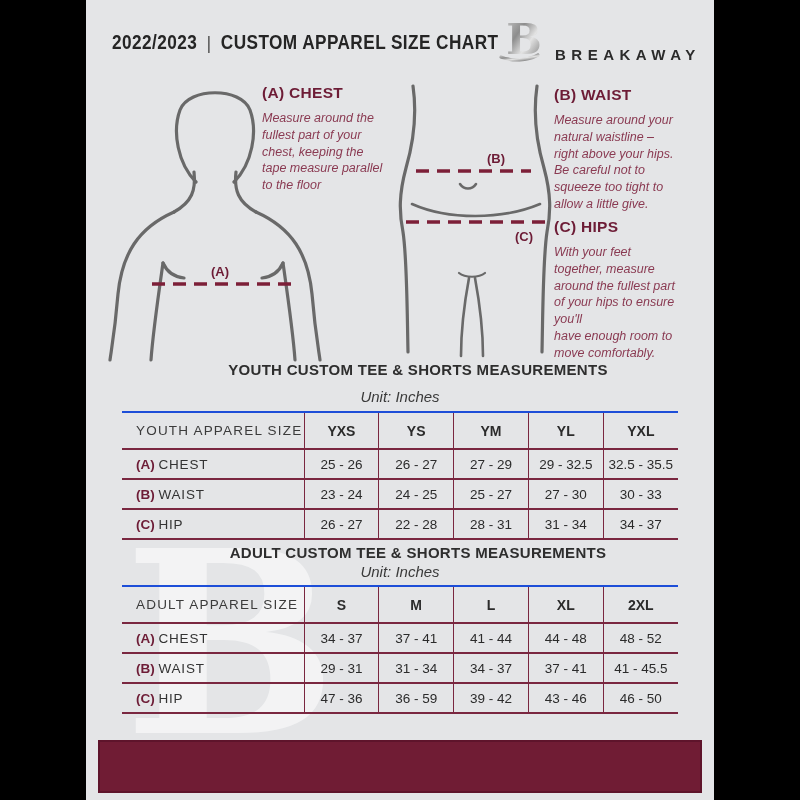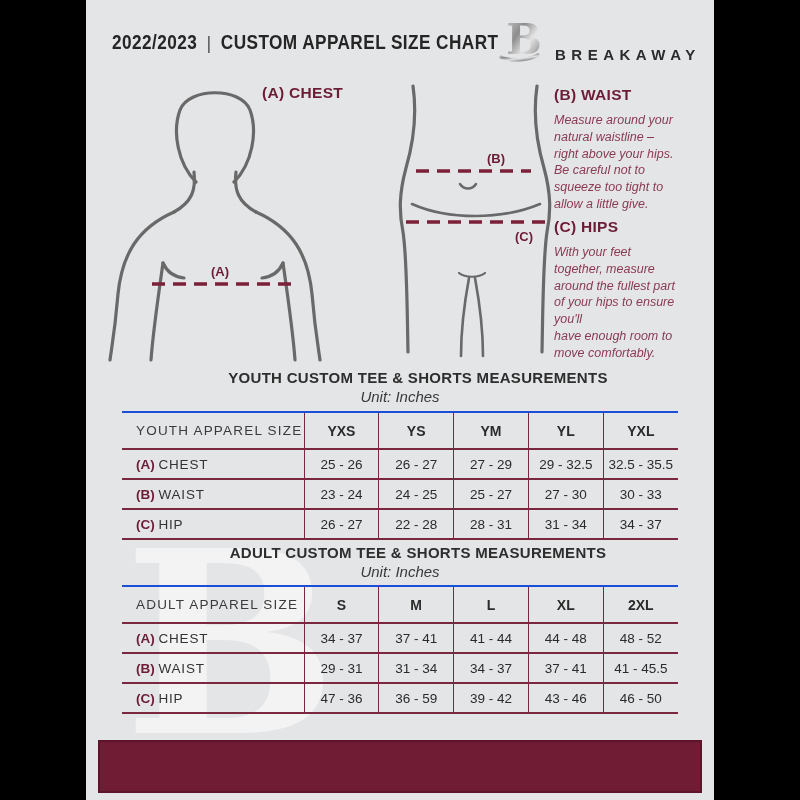--- a/index.html
+++ b/index.html
@@ -32,21 +32,21 @@
   .guide-c { left:468px; top:218px; width:158px; }
   .guide-heading { font-size:15.5px; font-weight:bold; color:#6d1c36; letter-spacing:.3px; }
   .guide-body { margin-top:8px; font-size:12.5px; font-style:italic; color:#8a3a52;
                 line-height:1.34; white-space:pre-line; }
 
   
   .section-title { position:absolute; left:0; width:628px; text-align:center;
                    font-weight:bold; font-size:15px; color:#2e2e2e; letter-spacing:.3px; z-index:2; }
   .unit-line { position:absolute; left:0; width:628px; text-align:center; font-size:15px;
                font-style:italic; color:#3a3a3a; z-index:2; }
-  .youth-title { top:369px;padding-left:36px; } .youth-unit { top:388px; }
+  .youth-title { top:361px;padding-left:36px; } .youth-unit { top:388px; }
   .adult-title { top:544px;padding-left:36px; } .adult-unit { top:563px; }
 
   .size-table { position:absolute; left:36px; width:556px; border-collapse:collapse;
                 table-layout:fixed; z-index:2; }
   .youth-table { top:411px; } .adult-table { top:585px; }
   .size-table { border-top:2px solid #1d4ed8; }
   .size-table th, .size-table td { border-bottom:2px solid #7a2740; }
   .size-table th:not(:first-child), .size-table td:not(:first-child) {
       border-left:1.5px solid #7a2740; }
   .size-table th { height:37px; font-size:14px; font-weight:bold; color:#2b2b2b; text-align:center; }
@@ -124,20 +124,25 @@
       </g>
       <g font-family="Liberation Sans, sans-serif" font-size="13" font-weight="bold" fill="#6d1c36" text-anchor="middle">
         <text x="220" y="276">(A)</text>
         <text x="496" y="163">(B)</text>
         <text x="524" y="241">(C)</text>
       </g>
     </svg>
 
     <div class="guide-block guide-a">
       <div class="guide-heading">(A) CHEST</div>
+      <div class="guide-body">Measure around the
+fullest part of your
+chest, keeping the
+tape measure parallel
+to the floor</div>
     </div>
     <div class="guide-block guide-b">
       <div class="guide-heading">(B) WAIST</div>
       <div class="guide-body">Measure around your
 natural waistline –
 right above your hips.
 Be careful not to
 squeeze too tight to
 allow a little give.</div>
     </div>

